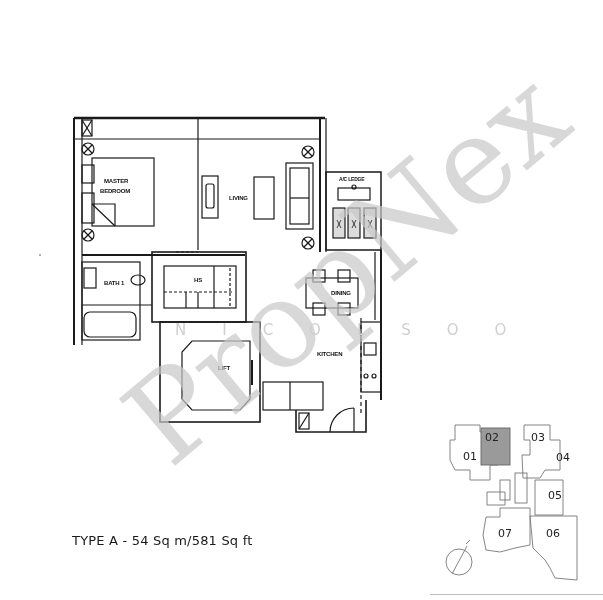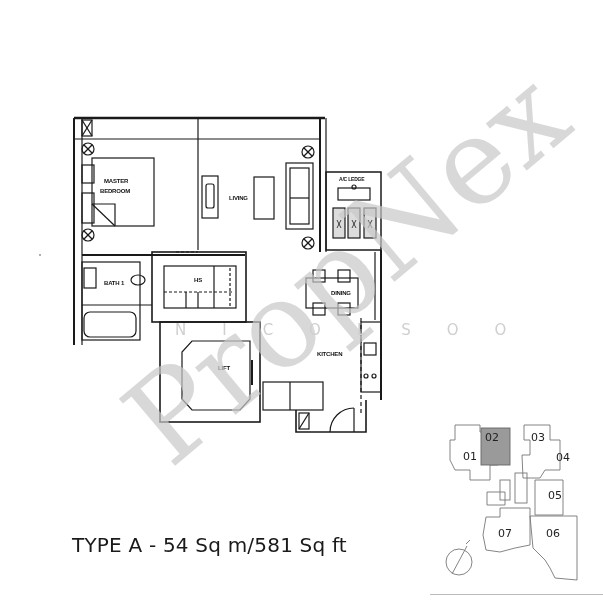--- a/index.html
+++ b/index.html
@@ -1,20 +1,20 @@
 <!DOCTYPE html>
 <html><head>
 <meta charset="utf-8">
 <style>
   html, body { margin:0; padding:0; background:#ffffff; }
   body { width:603px; height:600px; position:relative; overflow:hidden; font-family:"DejaVu Sans", sans-serif; }
   .plan { position:absolute; left:0; top:0; width:603px; height:600px; }
   .room-label { font-family:"Liberation Sans", sans-serif; font-size:6px; font-weight:bold; fill:#111; letter-spacing:-0.2px; }
   .unit-label { font-family:"DejaVu Sans", sans-serif; font-size:11px; fill:#222; }
-  .title { position:absolute; left:72px; top:533px; font-family:"DejaVu Sans", sans-serif; font-size:20px; color:#1a1a1a; letter-spacing:0.2px; white-space:nowrap; }
+  .title { position:absolute; left:72px; top:533px; font-family:"DejaVu Sans", sans-serif; font-size:13px; color:#1a1a1a; letter-spacing:0.2px; white-space:nowrap; }
   .wm-main { font-family:"DejaVu Serif", serif; font-size:120px; fill:#c8c8c8; fill-opacity:0.7; }
   .wm-sub { font-family:"DejaVu Sans", sans-serif; font-size:15px; fill:#cfcfcf; letter-spacing:36px; }
   .bottom-rule { position:absolute; left:430px; top:594px; width:173px; height:1px; background:#bbb; }
 </style>
 </head>
 <body>
 
 <svg class="plan" viewBox="0 0 603 600" xmlns="http://www.w3.org/2000/svg">
 
   <g stroke="#1a1a1a" fill="none" stroke-width="1.2">

